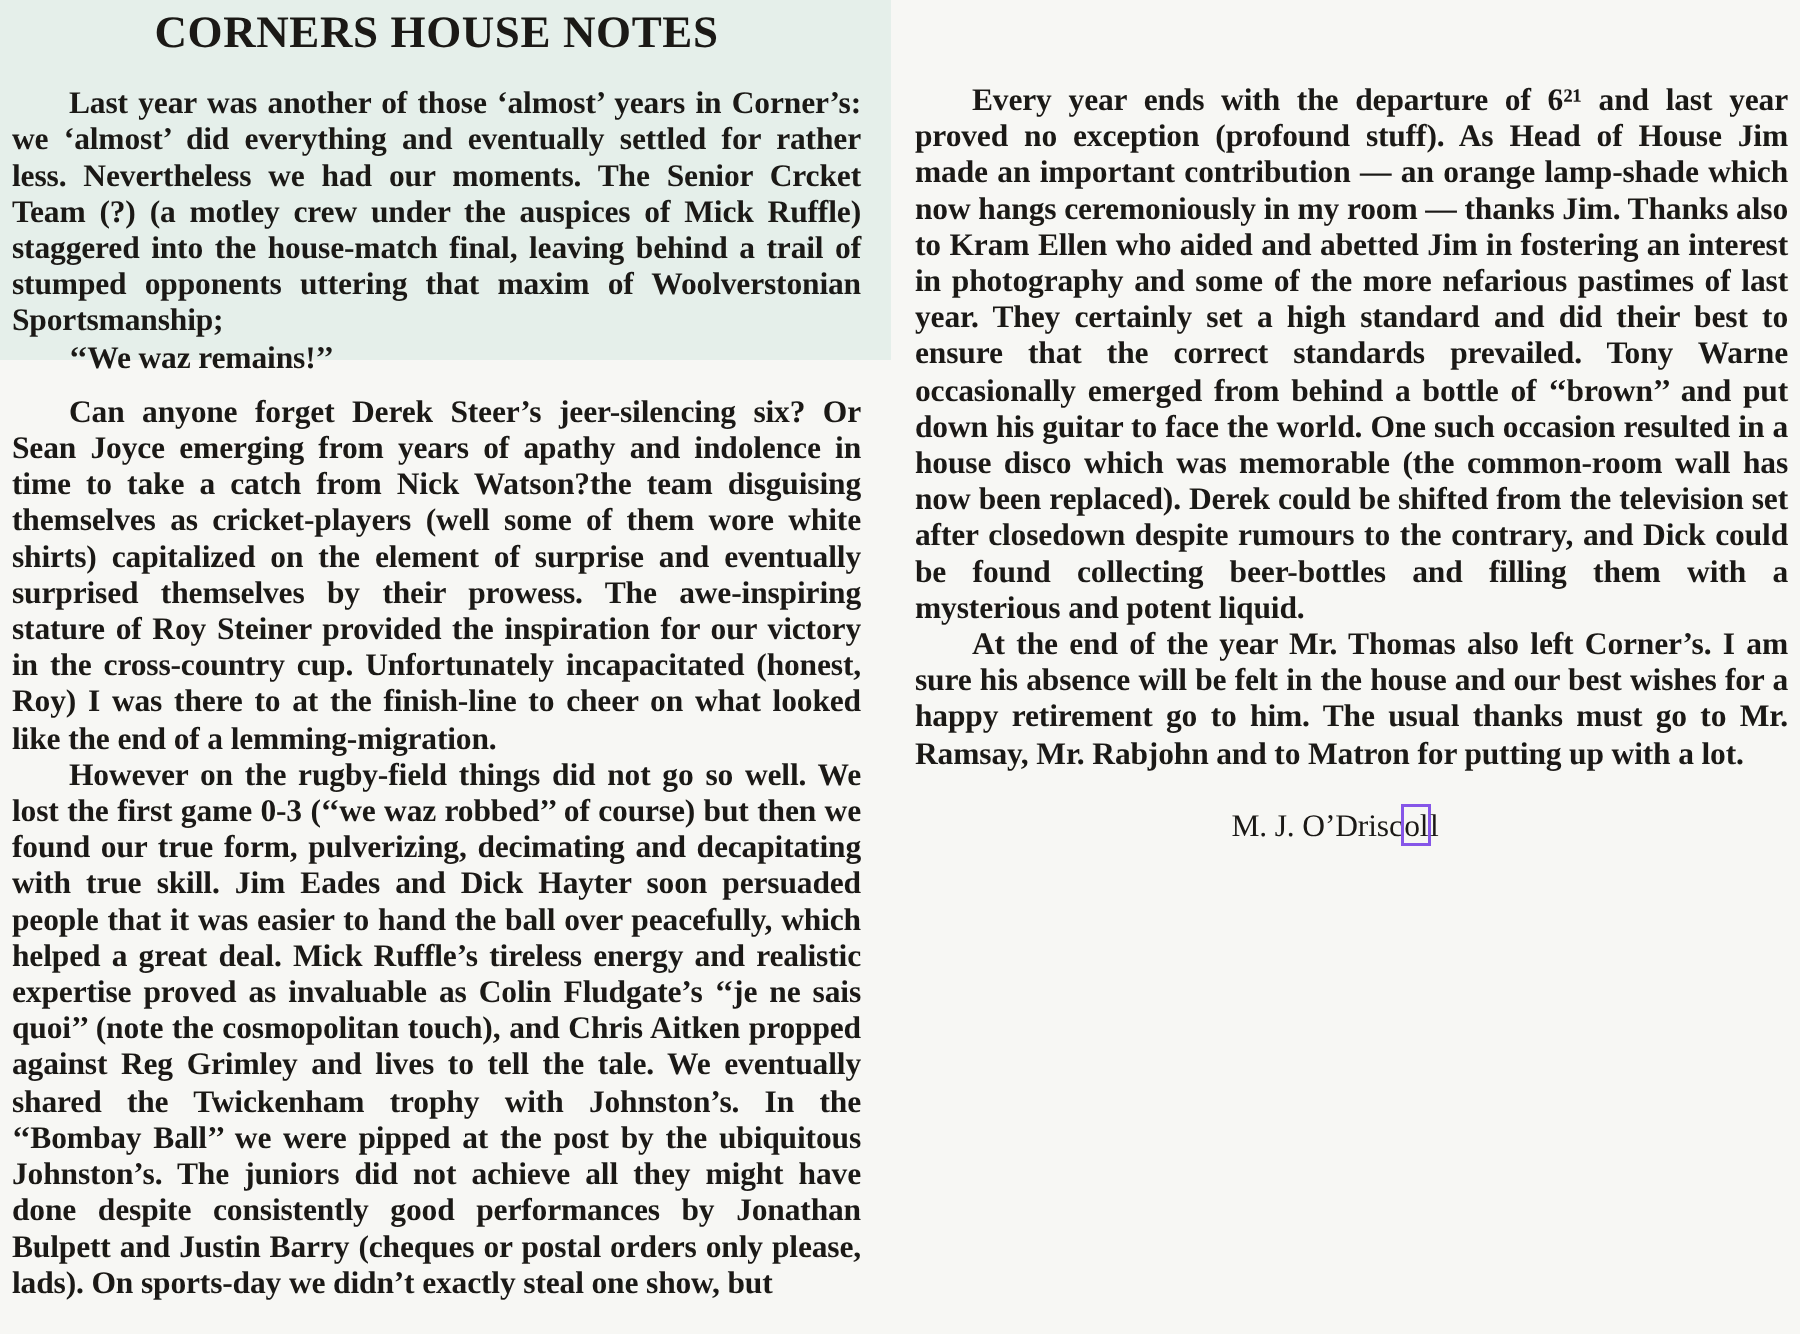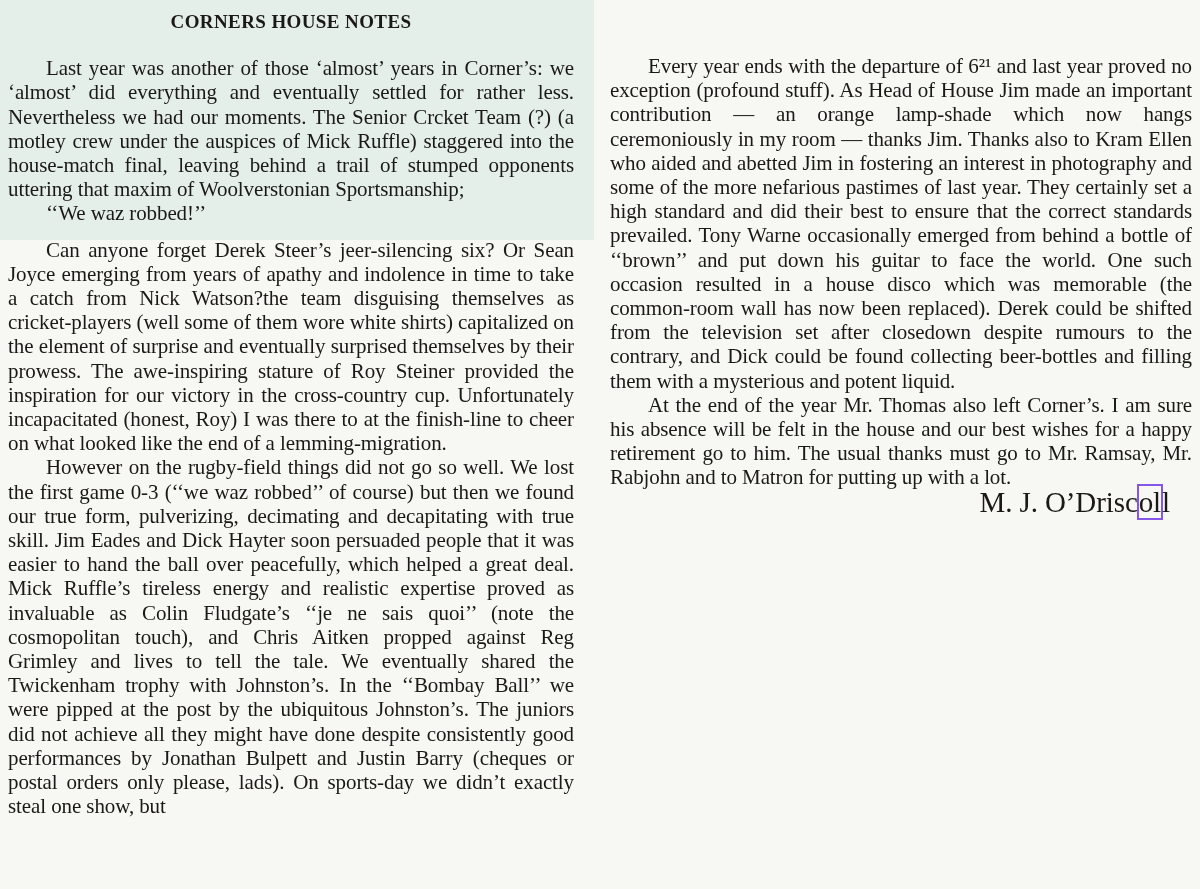--- a/index.html
+++ b/index.html
@@ -21,55 +21,55 @@
     background:var(--tint);z-index:0;
   }
   .col{
     position:absolute;z-index:1;
     font-size:21px;line-height:24.2px;
     letter-spacing:-0.1px;
   }
   .col-left{left:8px;top:8px;width:566px;}
   .col-right{left:610px;top:54px;width:582px;}
   .doc-title{
-    font-size:19px;font-weight:bold;text-align:center;
+    font-size:30px;font-weight:bold;text-align:center;
     margin:2px 0 22px 0;letter-spacing:0.4px;
   }
   .col p{
     margin:0;padding:0;text-align:justify;
   }
-  .col p.indent{text-indent:38px;}
+  .col p.indent{text-indent:38px;font-weight:bold;}
   
   .col-left p:nth-of-type(2){text-align:left;margin-bottom:12px;}
   
   .col-right p:nth-of-type(3){margin-top:4px;}
   .col-right p:nth-of-type(4){margin-top:14px;}
   .col-right p:nth-of-type(5){margin-top:12px;}
   .signature{
-    text-align:right;padding-right:22px;
-    font-size:29px;
+    margin-top:24px;text-align:center;padding-right:22px;
+    font-size:21px;
   }
   .hl-box{
     border:2px solid var(--box);
     margin:-2px -1px;padding:0;
     display:inline;
   }
 </style>
 </head>
 <body>
 
 <div class="page">
 
   <div class="tint-block"></div>
 
   <div class="col col-left">
     <div class="doc-title">CORNERS HOUSE NOTES</div>
 
   <p class="indent">Last year was another of those ‘almost’ years in Corner’s: we ‘almost’ did everything and eventually settled for rather less. Nevertheless we had our moments. The Senior Crcket Team (?) (a motley crew under the auspices of Mick Ruffle) staggered into the house-match final, leaving behind a trail of stumped opponents uttering that maxim of Woolverstonian Sportsmanship;</p>
-      <p class="indent">‘‘We waz robbed!’’</p>
+      <p class="indent">‘‘We waz remains!’’</p>
       <p class="indent">Can anyone forget Derek Steer’s jeer-silencing six? Or Sean Joyce emerging from years of apathy and indolence in time to take a catch from Nick Watson?the team disguising themselves as cricket-players (well some of them wore white shirts) capitalized on the element of surprise and eventually surprised themselves by their prowess. The awe-inspiring stature of Roy Steiner provided the inspiration for our victory in the cross-country cup. Unfortunately incapacitated (honest, Roy) I was there to at the finish-line to cheer on what looked like the end of a lemming-migration.</p>
       <p class="indent">However on the rugby-field things did not go so well. We lost the first game 0-3 (‘‘we waz robbed’’ of course) but then we found our true form, pulverizing, decimating and decapitating with true skill. Jim Eades and Dick Hayter soon persuaded people that it was easier to hand the ball over peacefully, which helped a great deal. Mick Ruffle’s tireless energy and realistic expertise proved as invaluable as Colin Fludgate’s ‘‘je ne sais quoi’’ (note the cosmopolitan touch), and Chris Aitken propped against Reg Grimley and lives to tell the tale. We eventually shared the Twickenham trophy with Johnston’s. In the ‘‘Bombay Ball’’ we were pipped at the post by the ubiquitous Johnston’s. The juniors did not achieve all they might have done despite consistently good performances by Jonathan Bulpett and Justin Barry (cheques or postal orders only please, lads). On sports-day we didn’t exactly steal one show, but</p>
     </div>
 
   <div class="col col-right">
 
       <p class="indent">Every year ends with the departure of 6²¹ and last year proved no exception (profound stuff). As Head of House Jim made an important contribution — an orange lamp-shade which now hangs ceremoniously in my room — thanks Jim. Thanks also to Kram Ellen who aided and abetted Jim in fostering an interest in photography and some of the more nefarious pastimes of last year. They certainly set a high standard and did their best to ensure that the correct standards prevailed. Tony Warne occasionally emerged from behind a bottle of ‘‘brown’’ and put down his guitar to face the world. One such occasion resulted in a house disco which was memorable (the common-room wall has now been replaced). Derek could be shifted from the television set after closedown despite rumours to the contrary, and Dick could be found collecting beer-bottles and filling them with a mysterious and potent liquid.</p>
       <p class="indent">At the end of the year Mr. Thomas also left Corner’s. I am sure his absence will be felt in the house and our best wishes for a happy retirement go to him. The usual thanks must go to Mr. Ramsay, Mr. Rabjohn and to Matron for putting up with a lot.</p>
       <div class="signature"><span>M. J. O’Drisc</span><span class="hl-box">ol</span><span>l</span></div>
   </div>

